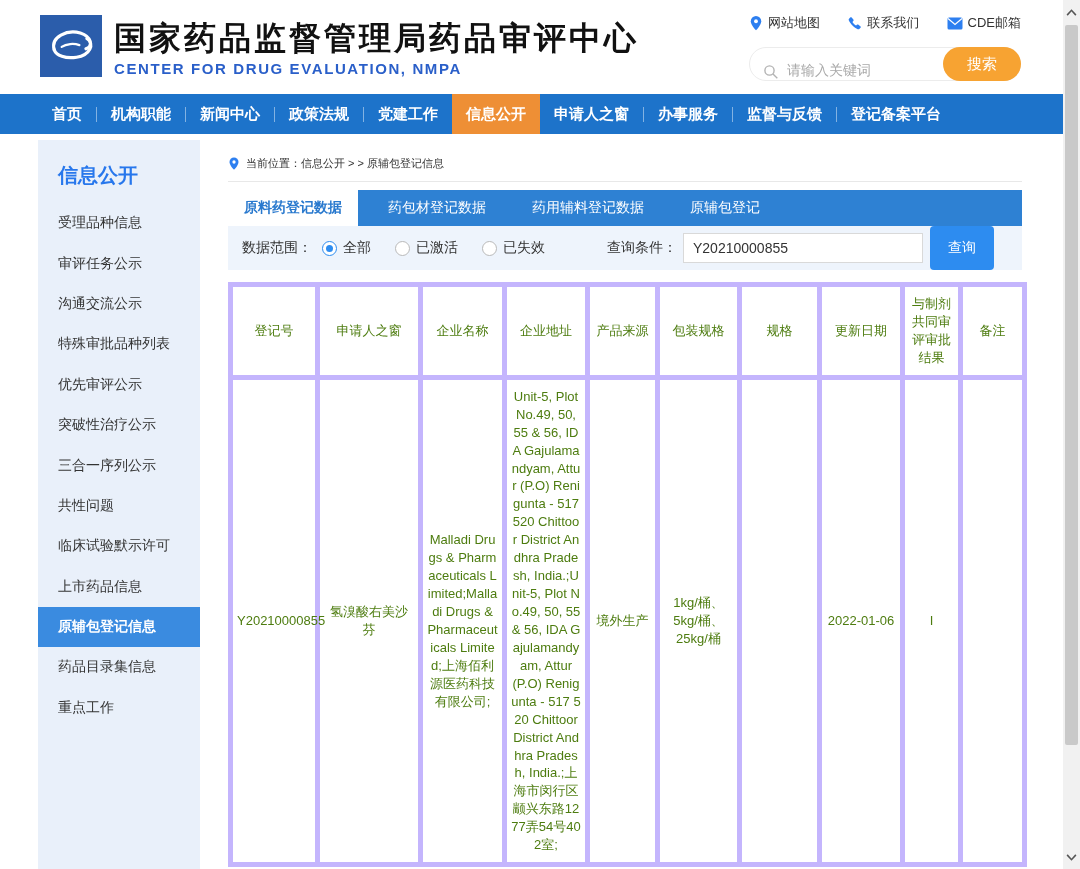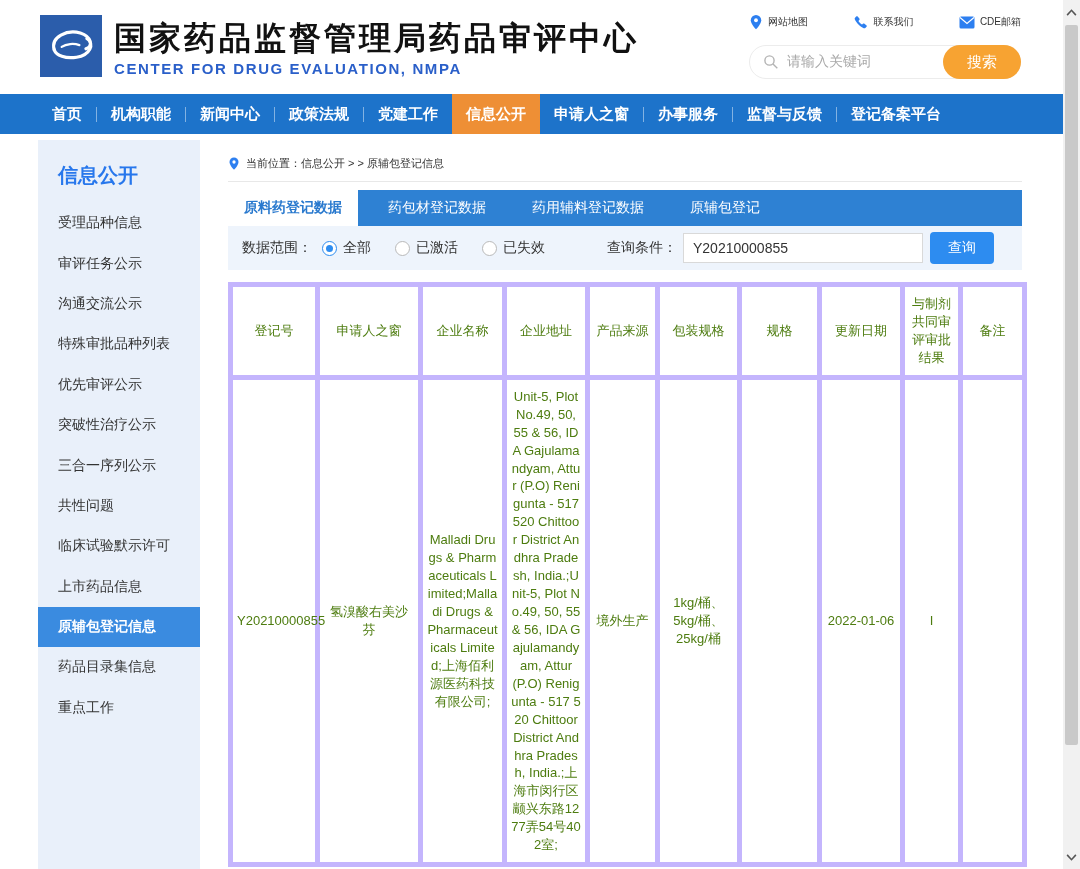--- a/index.html
+++ b/index.html
@@ -14,23 +14,23 @@
   .scroll-thumb { position:absolute; left:2px; top:25px; width:13px; height:720px; background:#c9c9c9; border-radius:2px; }
 
   
   .header { position:relative; height:94px; background:#fff; }
   .logo { position:absolute; left:40px; top:15px; width:62px; height:62px; background:#2b5dab; display:flex; align-items:center; justify-content:center; }
   .title-block { position:absolute; left:114px; top:20px; }
   .cn-title { font-size:32px; font-weight:bold; color:#111; letter-spacing:3px; line-height:1.15; }
   .en-title { font-size:15px; font-weight:bold; color:#2a5fc9; letter-spacing:1.6px; margin-top:3px; }
   .header-right { position:absolute; right:42px; top:14px; width:272px; }
   .quick-links { display:flex; justify-content:space-between; align-items:center; }
-  .qlink { display:flex; align-items:center; gap:5px; font-size:10px; color:#333; cursor:pointer; }
+  .qlink { display:flex; align-items:center; gap:5px; font-size:13px; color:#333; cursor:pointer; }
   .search-row { position:relative; margin-top:15px; height:34px; }
-  .search-pill { position:absolute; left:0; right:0; height:34px; border:1px solid #ececec; border-radius:17px; background:#fff; display:flex; align-items:center; padding-left:13px; }
+  .search-pill { position:absolute; left:0; right:0; height:34px; border:1px solid #ececec; border-radius:17px; background:#fff; display:flex; align-items:flex-end; padding-left:13px; }
   .search-pill .ph { color:#a9a9a9; font-size:14px; margin-left:8px; }
   .search-btn { position:absolute; right:0; top:0; height:34px; width:78px; background:#f7a332; border:none; border-radius:17px; color:#fff; font-size:15px; cursor:pointer; font-family:inherit; }
 
   
   .nav { height:40px; background:#1d73ca; display:flex; align-items:stretch; padding-left:38px; }
   .nav-item { display:flex; align-items:center; padding:0 14px; color:#fff; font-size:15px; font-weight:bold; cursor:pointer; white-space:nowrap; }
   .nav-item.active { background:#ee8f35; }
   .nav-sep { width:1px; height:15px; background:rgba(255,255,255,.45); align-self:center; }
 
   
@@ -52,21 +52,21 @@
 
   
   .filter { height:44px; background:#eef4fc; display:flex; align-items:center; font-size:14px; color:#333; padding:0 28px 0 14px; }
   .radio-group { display:flex; align-items:center; gap:24px; margin-left:10px; }
   .radio-opt { display:flex; align-items:center; gap:6px; cursor:pointer; }
   .radio { width:15px; height:15px; border-radius:50%; border:1px solid #b9b9b9; background:#fff; position:relative; }
   .radio.checked { border:1px solid #2d8cf0; }
   .radio.checked::after { content:""; position:absolute; left:3px; top:3px; width:7px; height:7px; border-radius:50%; background:#2d8cf0; }
   .query-label { margin-left:62px; }
   .query-input { width:240px; height:30px; border:1px solid #d9d9d9; background:#fff; font-size:14px; color:#333; padding:0 9px; margin-left:6px; font-family:inherit; }
-  .query-btn { margin-left:auto; width:64px; height:32px; background:#2d8cf0; color:#fff; border:none; border-radius:4px; font-size:14px; cursor:pointer; font-family:inherit; }
+  .query-btn { margin-left:auto; width:64px; height:44px; background:#2d8cf0; color:#fff; border:none; border-radius:4px; font-size:14px; cursor:pointer; font-family:inherit; }
 
   
   table.results { margin-top:12px; width:794px; border-collapse:collapse; table-layout:fixed; }
   table.results th, table.results td { border:5px solid #c4b5fd; text-align:center; vertical-align:middle; font-size:13px; color:#4d7c0f; padding:8px 4px; line-height:1.38; }
   table.results th { height:58px; font-weight:normal; background:#fff; }
   td.wrap-any { word-break:break-all; overflow-wrap:anywhere; }
 
   
   .pager { margin-top:10px; display:flex; align-items:center; gap:9px; font-size:13px; color:#333; }
   .pg-btn { padding:5px 14px; background:#f7f7f7; border:1px solid #dcdcdc; color:#c4c4c4; border-radius:2px; cursor:default; }

